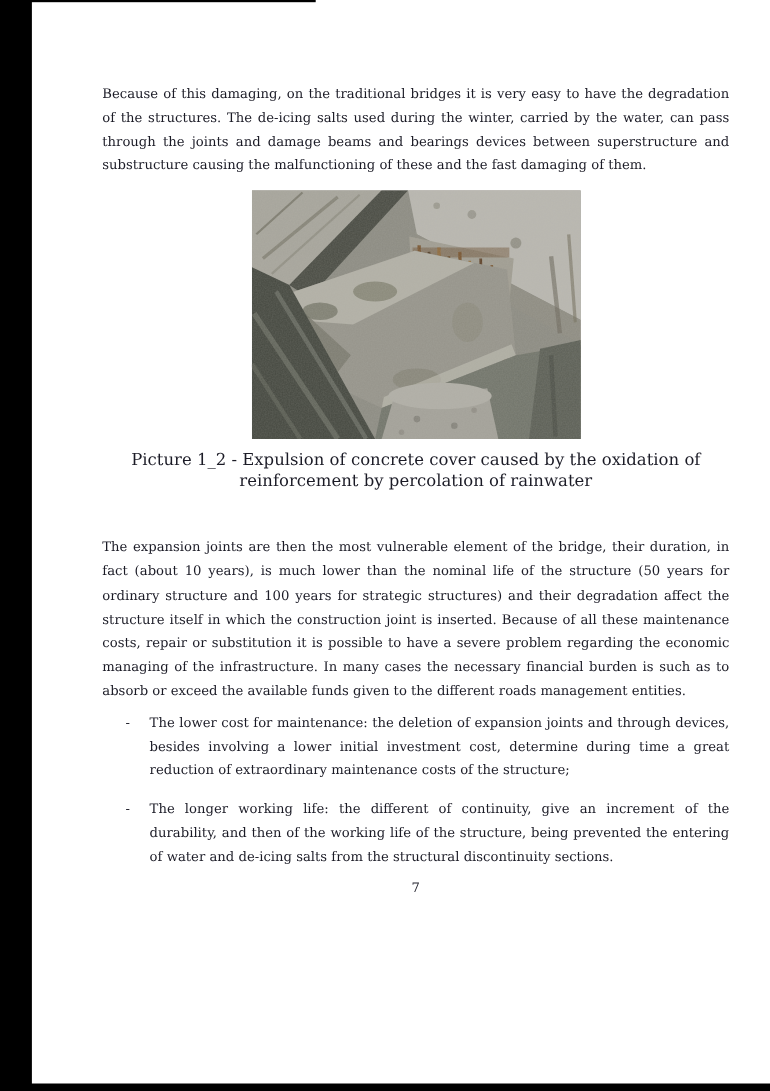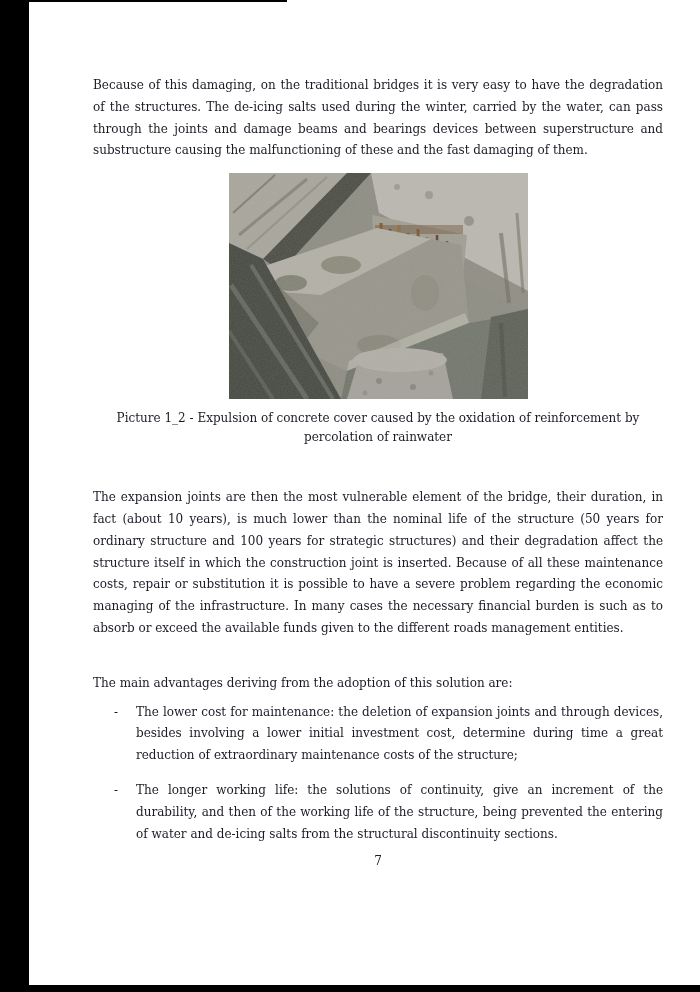--- a/index.html
+++ b/index.html
@@ -21,21 +21,21 @@
   .content {
     position:absolute; left:64px; top:0; width:570px;
     color:#1b1b26; font-size:12px; line-height:21.8px;
   }
   p { margin:0; text-align:justify; }
   .p1 { margin-top:75px; }
   .figure { margin-top:11px; }
   .photo { width:299px; height:226px; display:block; margin:0 auto; }
   .caption {
     margin-top:10px; text-align:center;
-    font-size:12px; line-height:19px;
+    font-size:15px; line-height:19px;
   }
   .p2 { margin-top:40px; }
   .p3 { margin-top:3px; }
   .p3 em { font-style:italic; }
   .p4 { margin-top:33px; text-align:left; }
   .list-item { display:flex; padding-left:21px; }
   .list-item .marker { width:22px; flex:none; }
   .list-item .itext { flex:1; text-align:justify; }
   .item-1 { margin-top:7px; }
   .item-2 { margin-top:13px; }
@@ -116,29 +116,28 @@
         <circle cx="136" cy="220" r="2.5" fill="#8a887f" opacity="0.7"></circle>
 
         <rect width="299" height="226" filter="url(#grain)" opacity="0.30"></rect>
       </svg>
       <div class="caption">Picture 1_2 - Expulsion of concrete cover caused by the oxidation of reinforcement by percolation of rainwater</div>
     </div>
 
     <p class="p2">The expansion joints are then the most vulnerable element of the bridge, their duration, in fact (about 10 years), is much lower than the nominal life of the structure (50 years for ordinary structure and 100 years for strategic structures) and their degradation affect the structure itself in which the construction joint is inserted. Because of all these maintenance costs, repair or substitution it is possible to have a severe problem regarding the economic managing of the infrastructure. In many cases the necessary financial burden is such as to absorb or exceed the available funds given to the different roads management entities.</p>
 
 
-    <p class="p4">The main advantages deriving from the adoption of this solution are:</p>
 
     <div>
       <div class="list-item item-1">
         <span class="marker">-</span>
         <span class="itext">The lower cost for maintenance: the deletion of expansion joints and through devices, besides involving a lower initial investment cost, determine during time a great reduction of extraordinary maintenance costs of the structure;</span>
       </div>
       <div class="list-item item-2">
         <span class="marker">-</span>
-        <span class="itext">The longer working life: the solutions of continuity, give an increment of the durability, and then of the working life of the structure, being prevented the entering of water and de-icing salts from the structural discontinuity sections.</span>
+        <span class="itext">The longer working life: the different of continuity, give an increment of the durability, and then of the working life of the structure, being prevented the entering of water and de-icing salts from the structural discontinuity sections.</span>
       </div>
     </div>
 
     <div class="page-number">7</div>
 
   </div>
 </div>
 
 </body></html>

